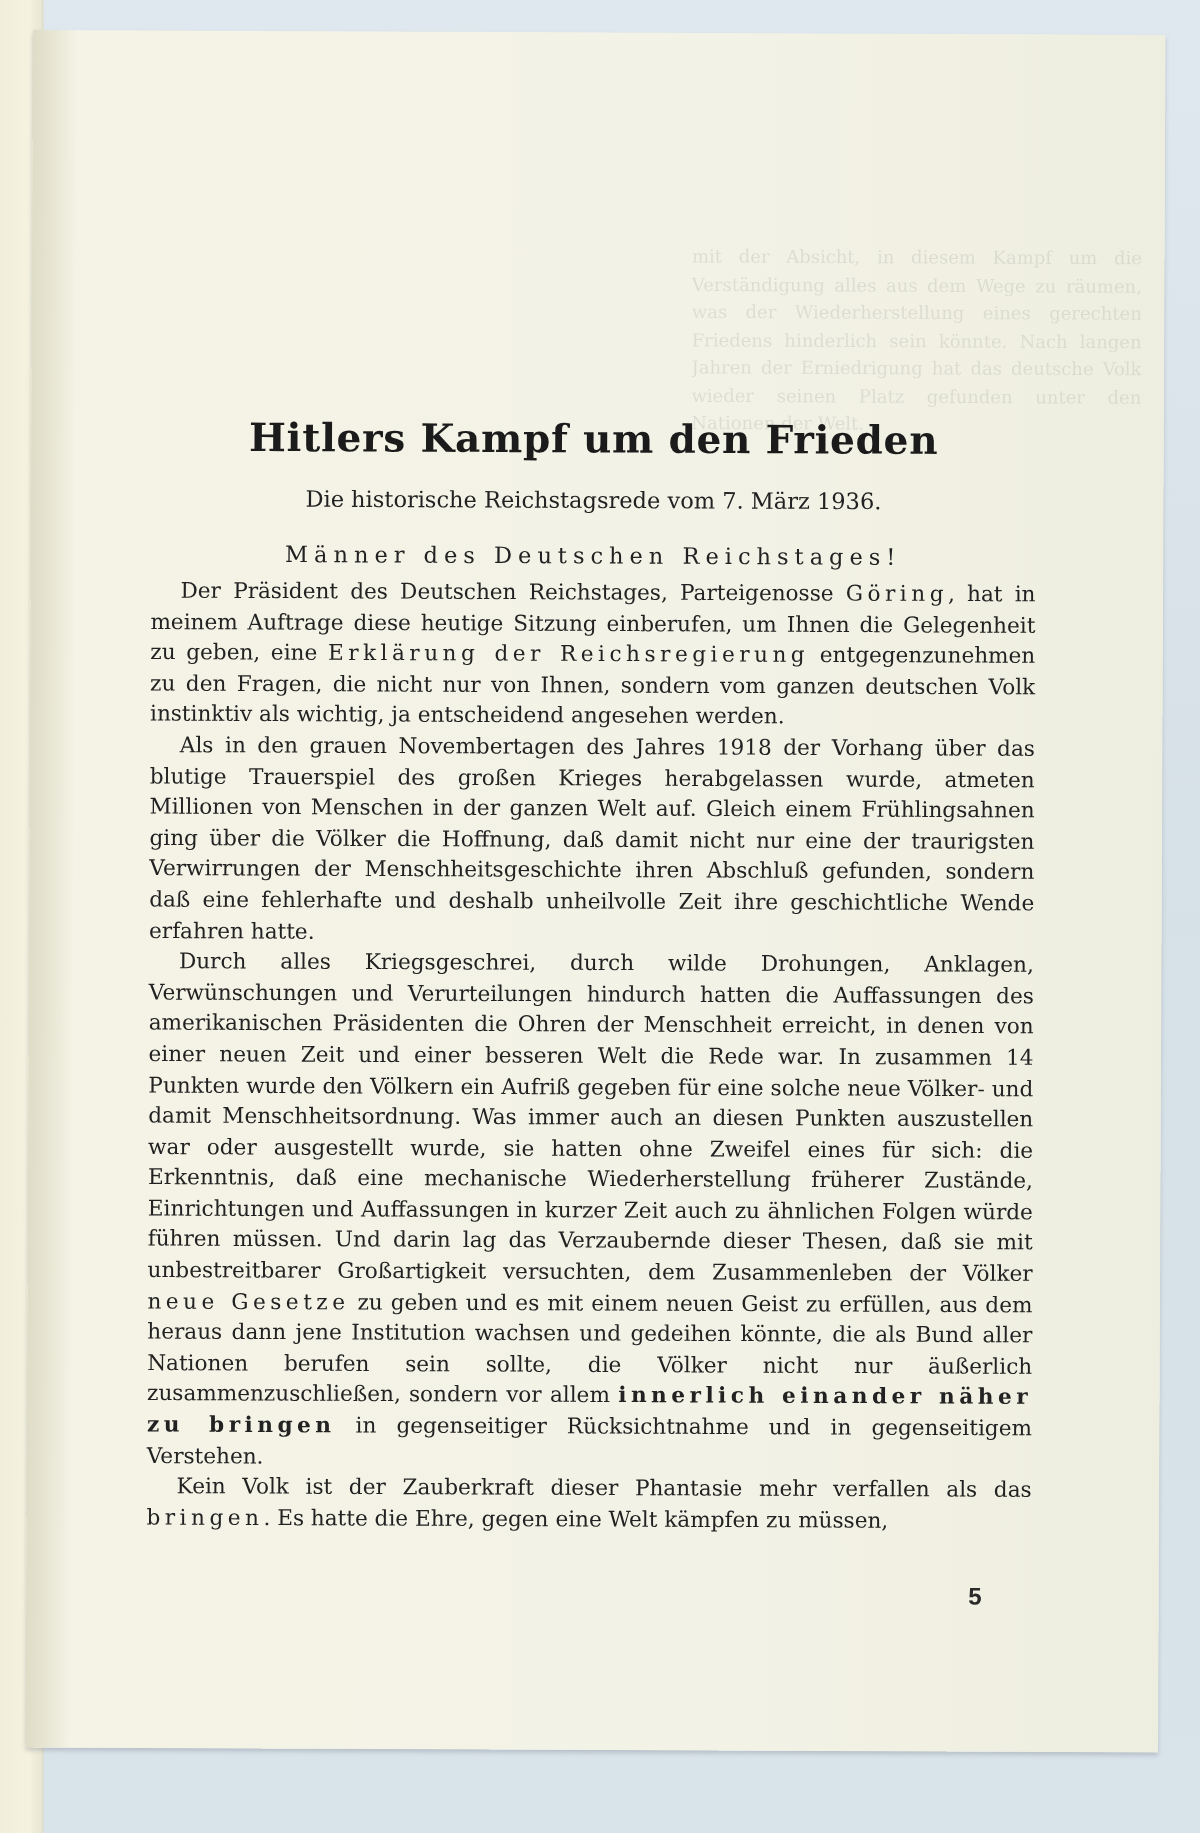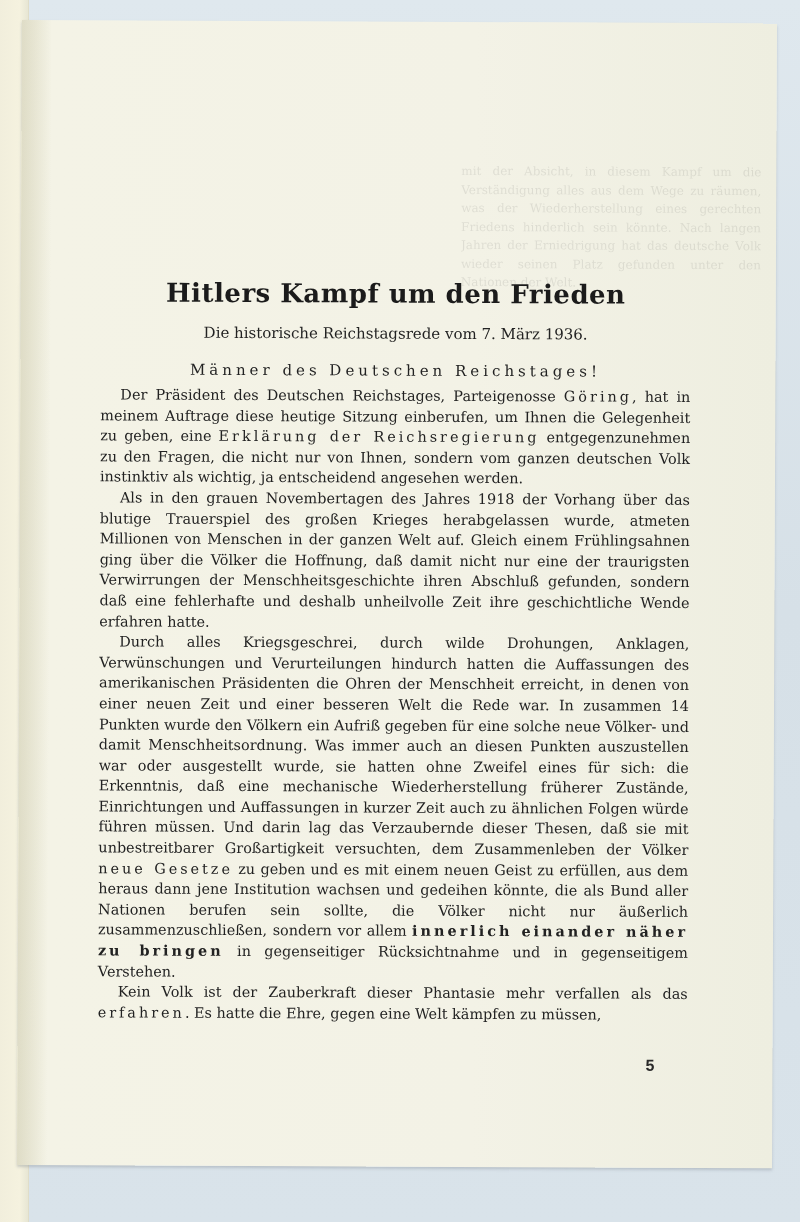--- a/index.html
+++ b/index.html
@@ -145,19 +145,19 @@
     <div class="show-through">mit der Absicht, in diesem Kampf um die Verständigung alles aus dem Wege zu räumen, was der Wiederherstellung eines gerechten Friedens hinderlich sein könnte. Nach langen Jahren der Erniedrigung hat das deutsche Volk wieder seinen Platz gefunden unter den Nationen der Welt.</div>
 
     <div class="text-block">
       <h1 class="title">Hitlers Kampf um den Frieden</h1>
       <div class="subtitle">Die historische Reichstagsrede vom 7. März 1936.</div>
       <div class="salutation">Männer des Deutschen Reichstages!</div>
       <div class="body-text" id="body-text">
           <p class="para"><span>Der Präsident des Deutschen Reichstages, Parteigenosse </span><span class="spaced">Göring</span><span>, hat in meinem Auftrage diese heutige Sitzung einberufen, um Ihnen die Gelegenheit zu geben, eine </span><span class="spaced">Erklärung der Reichsregierung</span><span> entgegenzunehmen zu den Fragen, die nicht nur von Ihnen, sondern vom ganzen deutschen Volk instinktiv als wichtig, ja entscheidend angesehen werden.</span></p>
           <p class="para"><span>Als in den grauen Novembertagen des Jahres 1918 der Vorhang über das blutige Trauerspiel des großen Krieges herabgelassen wurde, atmeten Millionen von Menschen in der ganzen Welt auf. Gleich einem Frühlingsahnen ging über die Völker die Hoffnung, daß damit nicht nur eine der traurigsten Verwirrungen der Menschheitsgeschichte ihren Abschluß gefunden, sondern daß eine fehlerhafte und deshalb unheilvolle Zeit ihre geschichtliche Wende erfahren hatte.</span></p>
           <p class="para"><span>Durch alles Kriegsgeschrei, durch wilde Drohungen, Anklagen, Verwünschungen und Verurteilungen hindurch hatten die Auffassungen des amerikanischen Präsidenten die Ohren der Menschheit erreicht, in denen von einer neuen Zeit und einer besseren Welt die Rede war. In zusammen 14 Punkten wurde den Völkern ein Aufriß gegeben für eine solche neue Völker- und damit Menschheitsordnung. Was immer auch an diesen Punkten auszustellen war oder ausgestellt wurde, sie hatten ohne Zweifel eines für sich: die Erkenntnis, daß eine mechanische Wiederherstellung früherer Zustände, Einrichtungen und Auffassungen in kurzer Zeit auch zu ähnlichen Folgen würde führen müssen. Und darin lag das Verzaubernde dieser Thesen, daß sie mit unbestreitbarer Großartigkeit versuchten, dem Zusammenleben der Völker </span><span class="spaced">neue Gesetze</span><span> zu geben und es mit einem neuen Geist zu erfüllen, aus dem heraus dann jene Institution wachsen und gedeihen könnte, die als Bund aller Nationen berufen sein sollte, die Völker nicht nur äußerlich zusammenzuschließen, sondern vor allem </span><span class="spaced-bold">innerlich einander näher zu bringen</span><span> in gegenseitiger Rücksichtnahme und in gegenseitigem Verstehen.</span></p>
-          <p class="para"><span>Kein Volk ist der Zauberkraft dieser Phantasie mehr verfallen als das </span><span class="spaced">erfahren</span><span>. Es hatte die Ehre, gegen eine Welt kämpfen zu müssen,</span></p>
+          <p class="para"><span>Kein Volk ist der Zauberkraft dieser Phantasie mehr verfallen als das </span><span class="spaced">bringen</span><span>. Es hatte die Ehre, gegen eine Welt kämpfen zu müssen,</span></p>
         </div>
     </div>
 
     <div class="page-number">5</div>
   </div>
 </div>
 
 </body></html>

